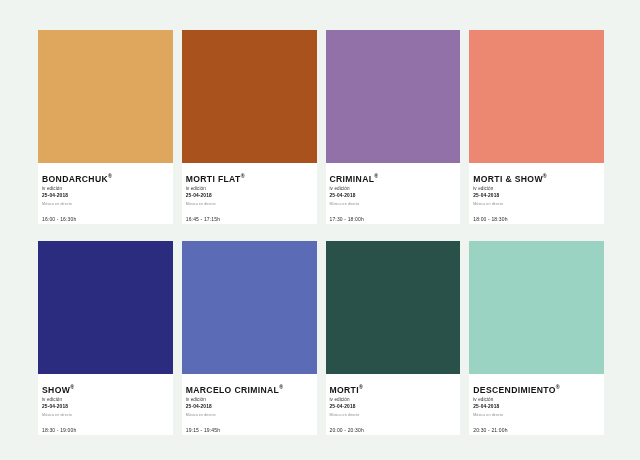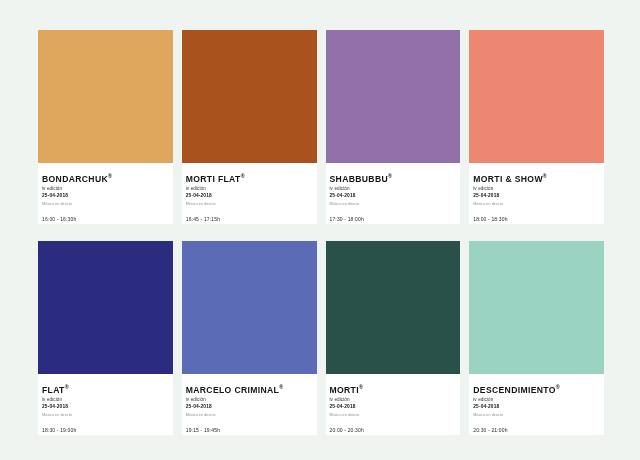--- a/index.html
+++ b/index.html
@@ -115,41 +115,41 @@
           <div class="card-name"><span>MORTI FLAT</span><span class="reg">®</span></div>
           <div class="card-edition">iv edición</div>
           <div class="card-date">25-04-2018</div>
           <div class="card-desc">Música en directo</div>
           <div class="card-time">16:45 - 17:15h</div>
         </div>
       </div>
       <div class="card">
         <div class="swatch" style="background: rgb(146, 112, 168);"></div>
         <div class="card-body">
-          <div class="card-name"><span>SHABBUBBU</span><span class="reg">®</span></div>
+          <div class="card-name"><span>CRIMINAL</span><span class="reg">®</span></div>
           <div class="card-edition">iv edición</div>
           <div class="card-date">25-04-2018</div>
           <div class="card-desc">Música en directo</div>
           <div class="card-time">17:30 - 18:00h</div>
         </div>
       </div>
       <div class="card">
         <div class="swatch" style="background: rgb(236, 136, 113);"></div>
         <div class="card-body">
           <div class="card-name"><span>MORTI &amp; SHOW</span><span class="reg">®</span></div>
           <div class="card-edition">iv edición</div>
           <div class="card-date">25-04-2018</div>
           <div class="card-desc">Música en directo</div>
           <div class="card-time">18:00 - 18:30h</div>
         </div>
       </div>
       <div class="card">
         <div class="swatch" style="background: rgb(43, 43, 127);"></div>
         <div class="card-body">
-          <div class="card-name"><span>FLAT</span><span class="reg">®</span></div>
+          <div class="card-name"><span>SHOW</span><span class="reg">®</span></div>
           <div class="card-edition">iv edición</div>
           <div class="card-date">25-04-2018</div>
           <div class="card-desc">Música en directo</div>
           <div class="card-time">18:30 - 19:00h</div>
         </div>
       </div>
       <div class="card">
         <div class="swatch" style="background: rgb(91, 107, 181);"></div>
         <div class="card-body">
           <div class="card-name"><span>MARCELO CRIMINAL</span><span class="reg">®</span></div>

